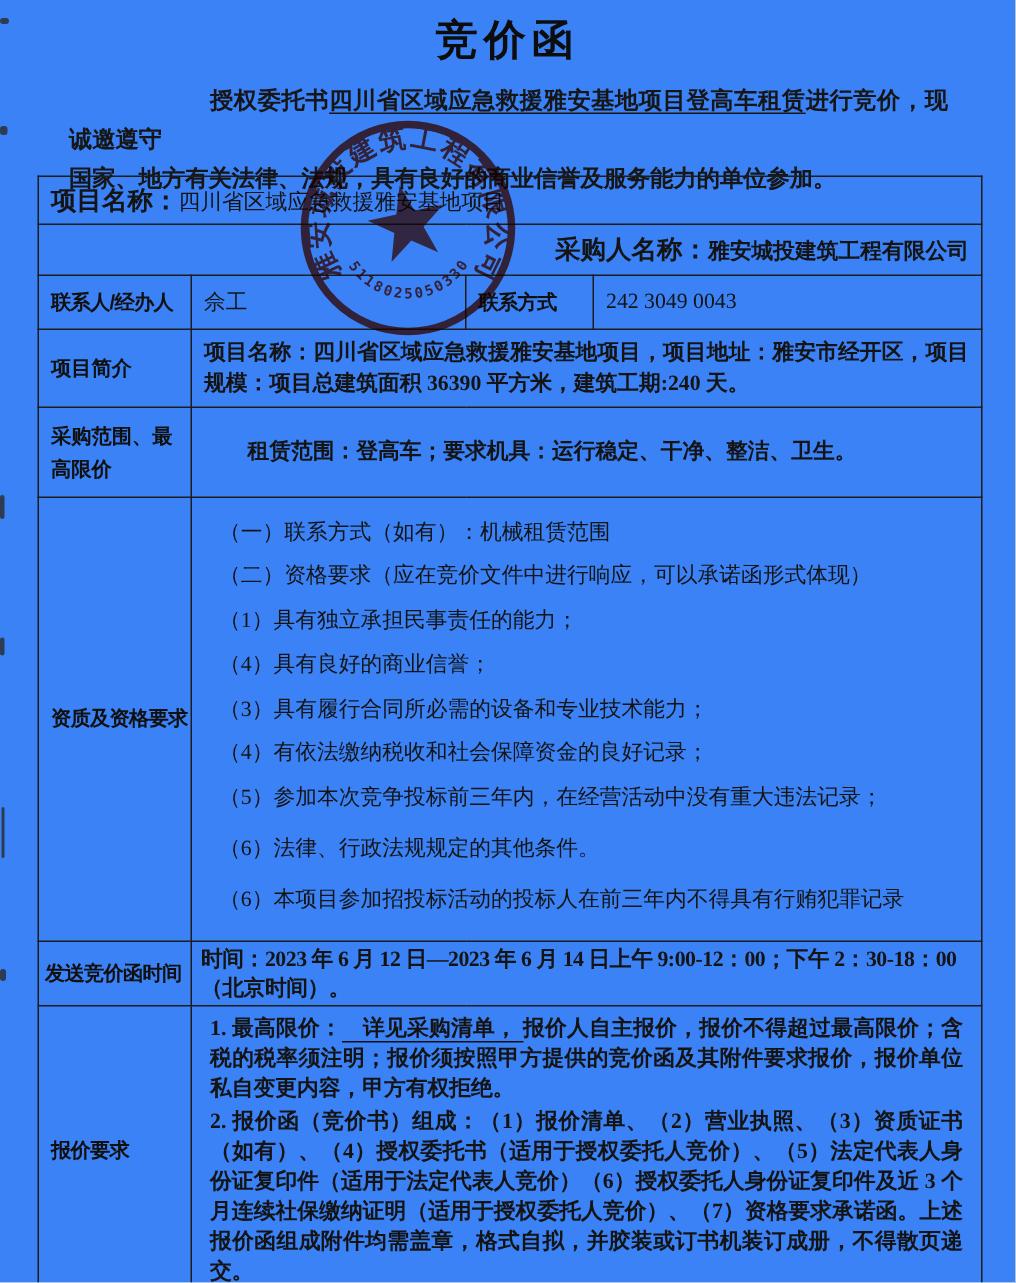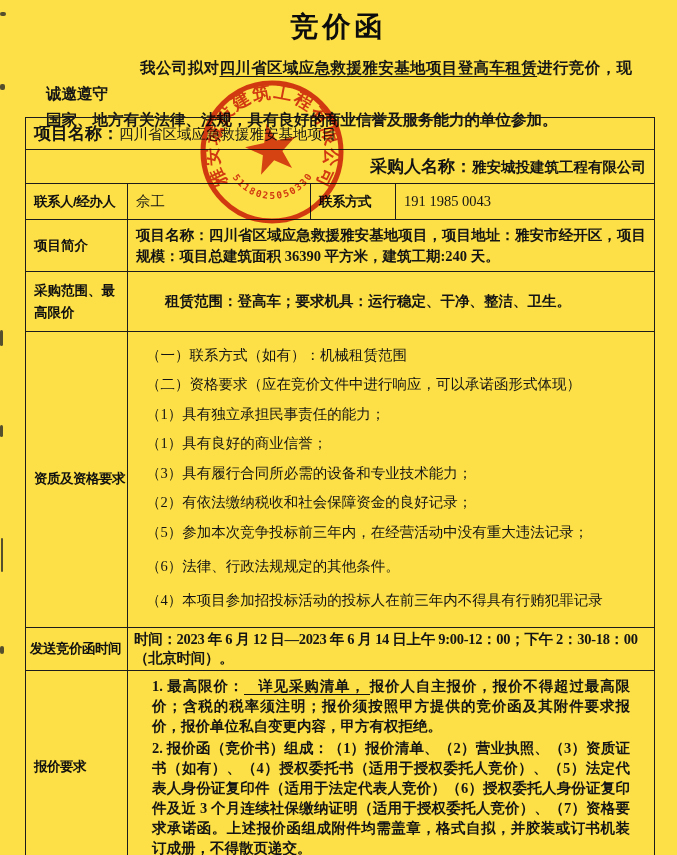--- a/index.html
+++ b/index.html
@@ -1,18 +1,18 @@
 <!DOCTYPE html>
 <html><head>
 <meta charset="utf-8">
 <style>
   html,body{margin:0;padding:0;background:#e8e8e6;}
   .page{
     position:relative;width:677px;height:855px;margin:0 auto;
-    background:#fde047;overflow:hidden;
+    background:#3b82f6;overflow:hidden;
     font-family:"Liberation Serif","DejaVu Serif",serif;
     color:#141414;
   }
   
   .title{
     position:absolute;top:8px;left:0;width:100%;text-align:center;
     font-family:"Liberation Sans","DejaVu Sans",sans-serif;
     font-size:28px;font-weight:900;letter-spacing:4px;color:#0d0d0d;
   }
   
@@ -39,21 +39,21 @@
   }
   .nowrap{white-space:nowrap;letter-spacing:-0.5px;margin-left:34px;}
   .inlbl{font-family:"Liberation Sans","DejaVu Sans",sans-serif;font-weight:bold;font-size:17px;}
   .val{font-weight:normal;}
   .heavy{font-weight:bold;}
   .cell-content{text-align:justify;line-height:21px;}
   .indent1{text-indent:1em;display:block;}
   .indent2{text-indent:2em;display:block;}
   .qual p{margin:9.5px 0;line-height:20px;font-weight:normal;}
   .qual p.tight{margin:14px 0;}
-  .quote p{margin:2px 16px;line-height:20px;}
+  .quote p{margin:2px 4px;line-height:20px;}
   .u2{border-bottom:1.4px solid #111;padding:0 4px 0 14px;}
   
   .stamp{
     position:absolute;left:196px;top:76px;width:152px;height:152px;
     opacity:0.9;mix-blend-mode:multiply;pointer-events:none;
   }
   .stamp svg{display:block;}
   .ring-text{
     font-family:"Liberation Sans","DejaVu Sans",sans-serif;
     font-weight:bold;font-size:18px;
@@ -66,21 +66,21 @@
   .smudge{position:absolute;background:#2b2b28;border-radius:2px;opacity:.8;}
 </style>
 </head>
 <body>
 
 <div class="page">
 
   <div class="title">竞价函</div>
 
   <div class="intro">
-    <div class="l1"><span>我公司拟对</span><span class="u">四川省区域应急救援雅安基地项目登高车租赁</span><span>进行竞价，现诚邀遵守</span></div>
+    <div class="l1"><span>授权委托书</span><span class="u">四川省区域应急救援雅安基地项目登高车租赁</span><span>进行竞价，现诚邀遵守</span></div>
     <div>国家、地方有关法律、法规，具有良好的商业信誉及服务能力的单位参加。</div>
   </div>
 
   <table class="doc-table">
     <colgroup>
         <col style="width:102px">
         <col style="width:183px">
         <col style="width:85px">
         <col>
       </colgroup>
@@ -95,21 +95,21 @@
     <tr>
       <td colspan="4" style="height:34px;text-align:right;">
         <span class="inlbl">采购人名称：</span><span class="heavy">雅安城投建筑工程有限公司</span>
       </td>
     </tr>
 
     <tr>
       <td class="lbl nowrap" style="height:36px;">联系人/经办人</td>
       <td class="val">佘工</td>
       <td class="lbl nowrap">联系方式</td>
-      <td class="val">191 1985 0043</td>
+      <td class="val">242 3049 0043</td>
     </tr>
 
     <tr>
       <td class="lbl" style="height:52px;">项目简介</td>
       <td colspan="3" class="cell-content heavy">项目名称：四川省区域应急救援雅安基地项目，项目地址：雅安市经开区，项目规模：项目总建筑面积 36390 平方米，建筑工期:240 天。</td>
     </tr>
 
     <tr>
       <td class="lbl" style="height:60px;">采购范围、最高限价</td>
       <td colspan="3" class="cell-content heavy">
@@ -117,26 +117,26 @@
           </td>
     </tr>
 
 
     <tr>
       <td class="lbl nowrap" style="height:250px;">资质及资格要求</td>
       <td colspan="3" class="cell-content qual" style="padding-left:18px;">
         <p>（一）联系方式（如有）：机械租赁范围</p>
         <p>（二）资格要求（应在竞价文件中进行响应，可以承诺函形式体现）</p>
         <p>（1）具有独立承担民事责任的能力；</p>
-        <p>（1）具有良好的商业信誉；</p>
+        <p>（4）具有良好的商业信誉；</p>
         <p>（3）具有履行合同所必需的设备和专业技术能力；</p>
-        <p>（2）有依法缴纳税收和社会保障资金的良好记录；</p>
+        <p>（4）有依法缴纳税收和社会保障资金的良好记录；</p>
         <p>（5）参加本次竞争投标前三年内，在经营活动中没有重大违法记录；</p>
         <p class="tight">（6）法律、行政法规规定的其他条件。</p>
-        <p class="tight">（4）本项目参加招投标活动的投标人在前三年内不得具有行贿犯罪记录</p>
+        <p class="tight">（6）本项目参加招投标活动的投标人在前三年内不得具有行贿犯罪记录</p>
       </td>
     </tr>
 
     <tr>
       <td class="lbl nowrap" style="height:26px;padding:2px 4px;">发送竞价函时间</td>
       <td colspan="3" class="heavy" style="padding:2px 6px;letter-spacing:-0.3px;">时间：2023 年 6 月 12 日—2023 年 6 月 14 日上午 9:00-12：00；下午 2：30-18：00（北京时间）。</td>
     </tr>
 
     <tr>
       <td class="lbl nowrap" style="height:138px;">报价要求</td>

